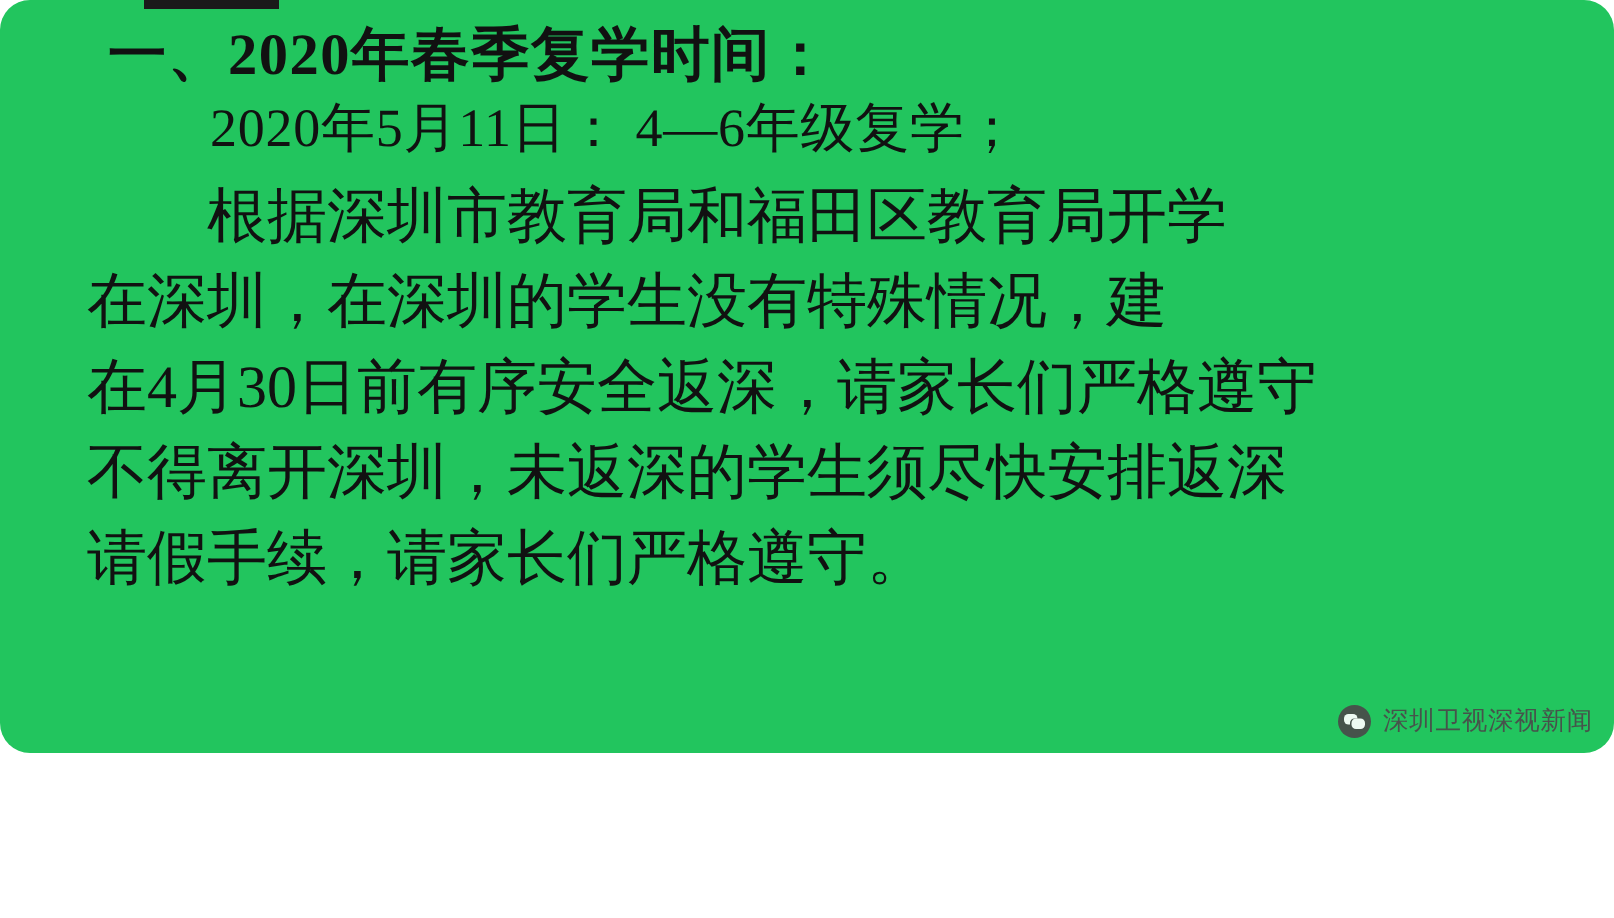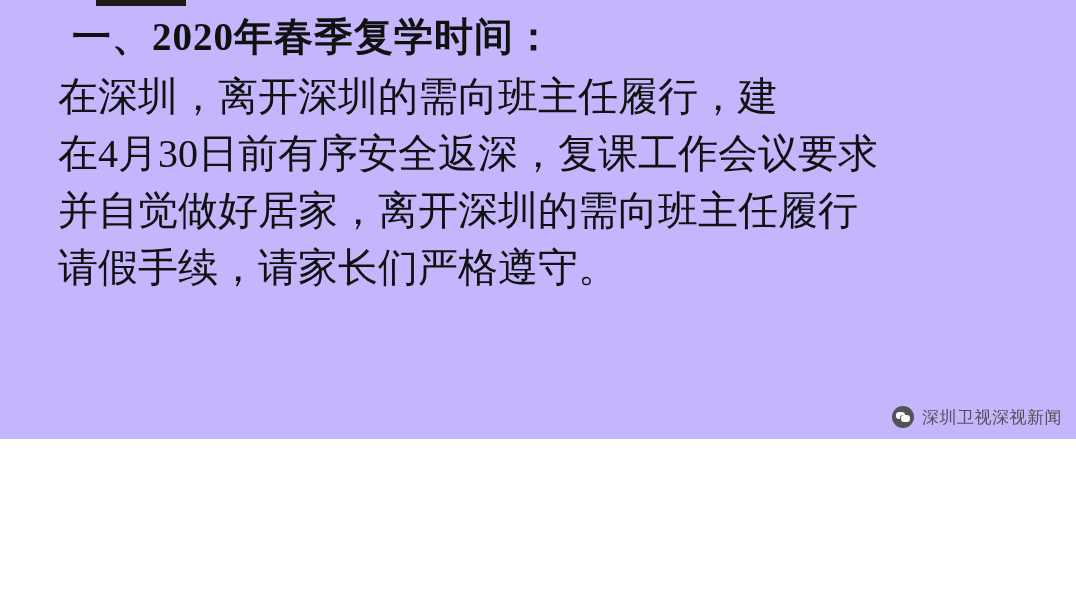--- a/index.html
+++ b/index.html
@@ -10,24 +10,25 @@
   body {
     width: 1076px;
     height: 612px;
     overflow: hidden;
     font-family: "Liberation Serif", serif;
     color: #111111;
   }
   .page {
     position: relative;
     width: 1076px;
-    height: 439px;
-    background: #c4b5fd;
+    height: 502px;
+    background: #22c55e;
     box-sizing: border-box;
     padding: 0;
+    border-radius: 20px;
   }
   .doc-body {
     position: absolute;
     left: 0;
     top: 0;
     width: 1076px;
   }
   .heading {
     font-family: "Liberation Serif", serif;
     font-weight: bold;
@@ -62,21 +63,21 @@
     display: block;
   }
   .para-line.indent {
     text-indent: 80px;
   }
   .watermark {
     position: absolute;
     right: 14px;
     bottom: 10px;
     display: flex;
-    align-items: flex-start;
+    align-items: flex-end;
     gap: 8px;
     color: #4a4a4a;
     font-family: "Liberation Sans", sans-serif;
     font-size: 17px;
     letter-spacing: 0.5px;
     opacity: 0.92;
   }
   .wm-icon {
     width: 22px;
     height: 22px;
@@ -120,25 +121,27 @@
 <body>
 
 <div class="page">
 
   <div class="top-mark"></div>
 
   <div class="doc-body">
 
     <div class="heading">一、2020年春季复学时间：</div>
 
+    <div class="sub-line">2020年5月11日： 4—6年级复学；</div>
 
     <div class="para">
-      <span class="para-line">在深圳，离开深圳的需向班主任履行，建</span>
-      <span class="para-line">在4月30日前有序安全返深，复课工作会议要求</span>
-      <span class="para-line">并自觉做好居家，离开深圳的需向班主任履行</span>
+      <span class="para-line indent">根据深圳市教育局和福田区教育局开学</span>
+      <span class="para-line">在深圳，在深圳的学生没有特殊情况，建</span>
+      <span class="para-line">在4月30日前有序安全返深，请家长们严格遵守</span>
+      <span class="para-line">不得离开深圳，未返深的学生须尽快安排返深</span>
       <span class="para-line">请假手续，请家长们严格遵守。</span>
     </div>
 
   </div>
 
   <div class="watermark">
     <span class="wm-icon"></span>
     <span>深圳卫视深视新闻</span>
   </div>
 

